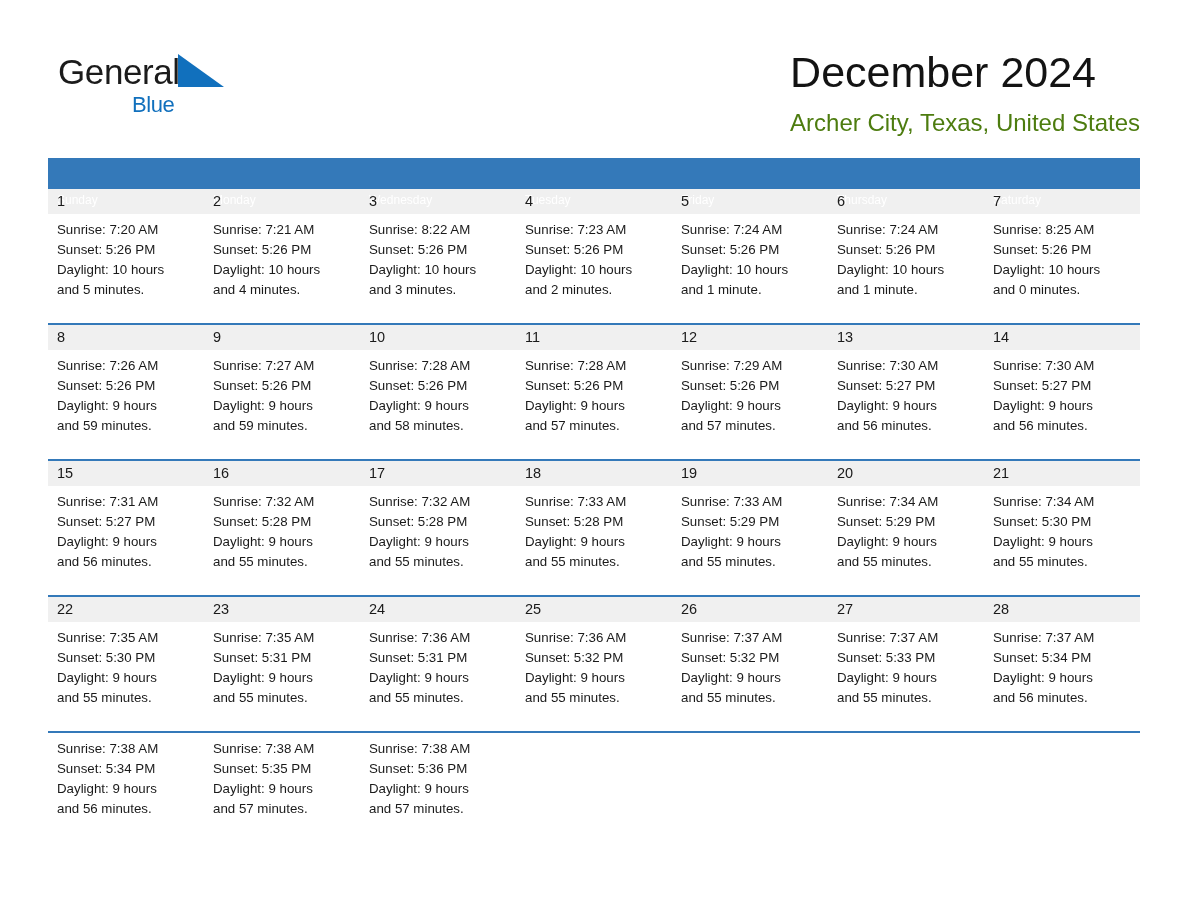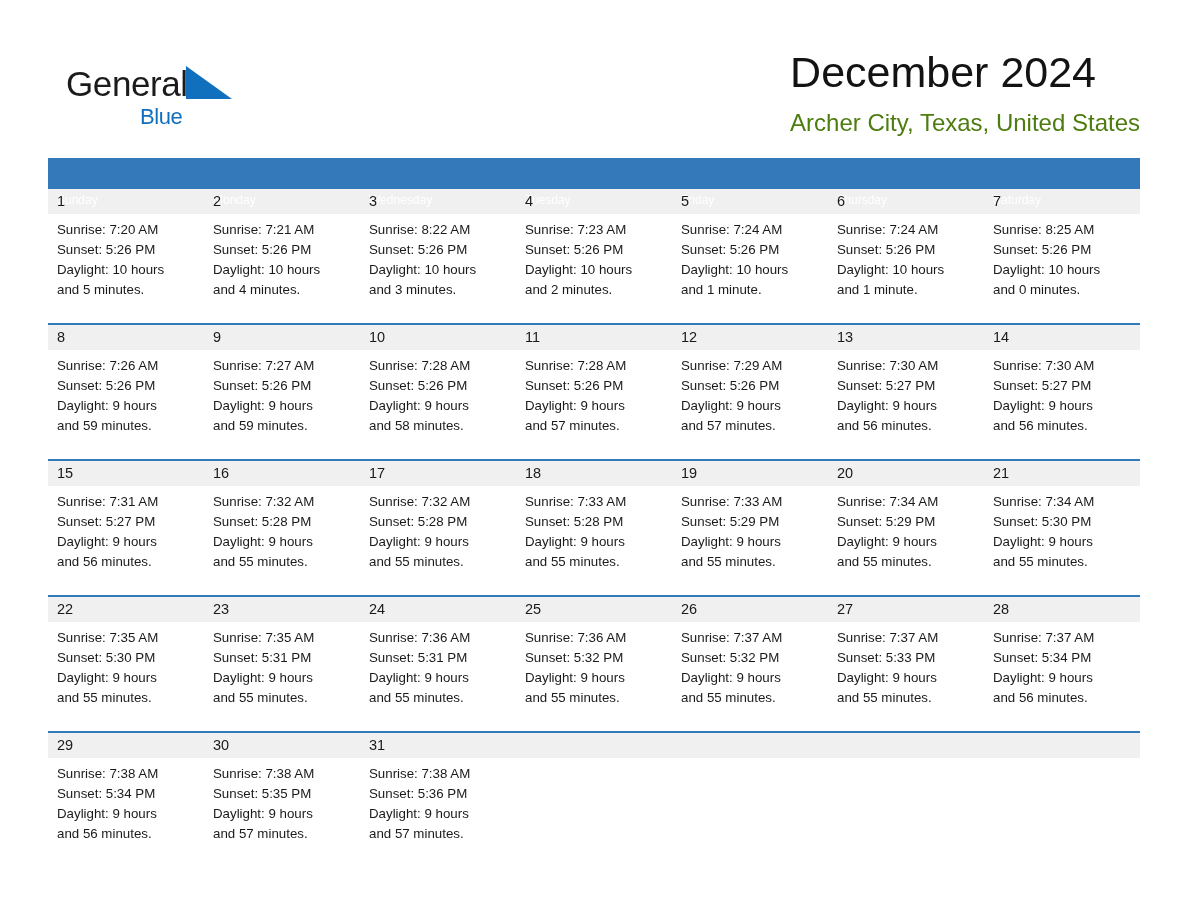--- a/index.html
+++ b/index.html
@@ -28,24 +28,23 @@
     position: absolute;
     left: 48px;
     top: 44px;
     right: 48px;
     height: 104px;
   }
 
   .brand {
     position: absolute;
     left: 10px;
-    top: 20px;
+    top: 8px;
     width: 200px;
     height: 78px;
-    margin-left: 8px;
   }
   .brand-row1 {
     position: relative;
     height: 40px;
     line-height: 40px;
     white-space: nowrap;
   }
   .brand-general {
     font-size: 35px;
     letter-spacing: -0.4px;
@@ -418,29 +417,20 @@
         <div class="detail-cell">
           <div class="line">Sunrise: 7:37 AM</div>
           <div class="line">Sunset: 5:34 PM</div>
           <div class="line">Daylight: 9 hours</div>
           <div class="line">and 56 minutes.</div>
         </div>
       </div>
     </div>
 
     <div class="week-row">
-      <div class="daynum-band">
-        <div class="daynum-cell">29</div>
-        <div class="daynum-cell">30</div>
-        <div class="daynum-cell">31</div>
-        <div class="daynum-cell"></div>
-        <div class="daynum-cell"></div>
-        <div class="daynum-cell"></div>
-        <div class="daynum-cell"></div>
-      </div>
       <div class="detail-band">
         <div class="detail-cell">
           <div class="line">Sunrise: 7:38 AM</div>
           <div class="line">Sunset: 5:34 PM</div>
           <div class="line">Daylight: 9 hours</div>
           <div class="line">and 56 minutes.</div>
         </div>
         <div class="detail-cell">
           <div class="line">Sunrise: 7:38 AM</div>
           <div class="line">Sunset: 5:35 PM</div>

